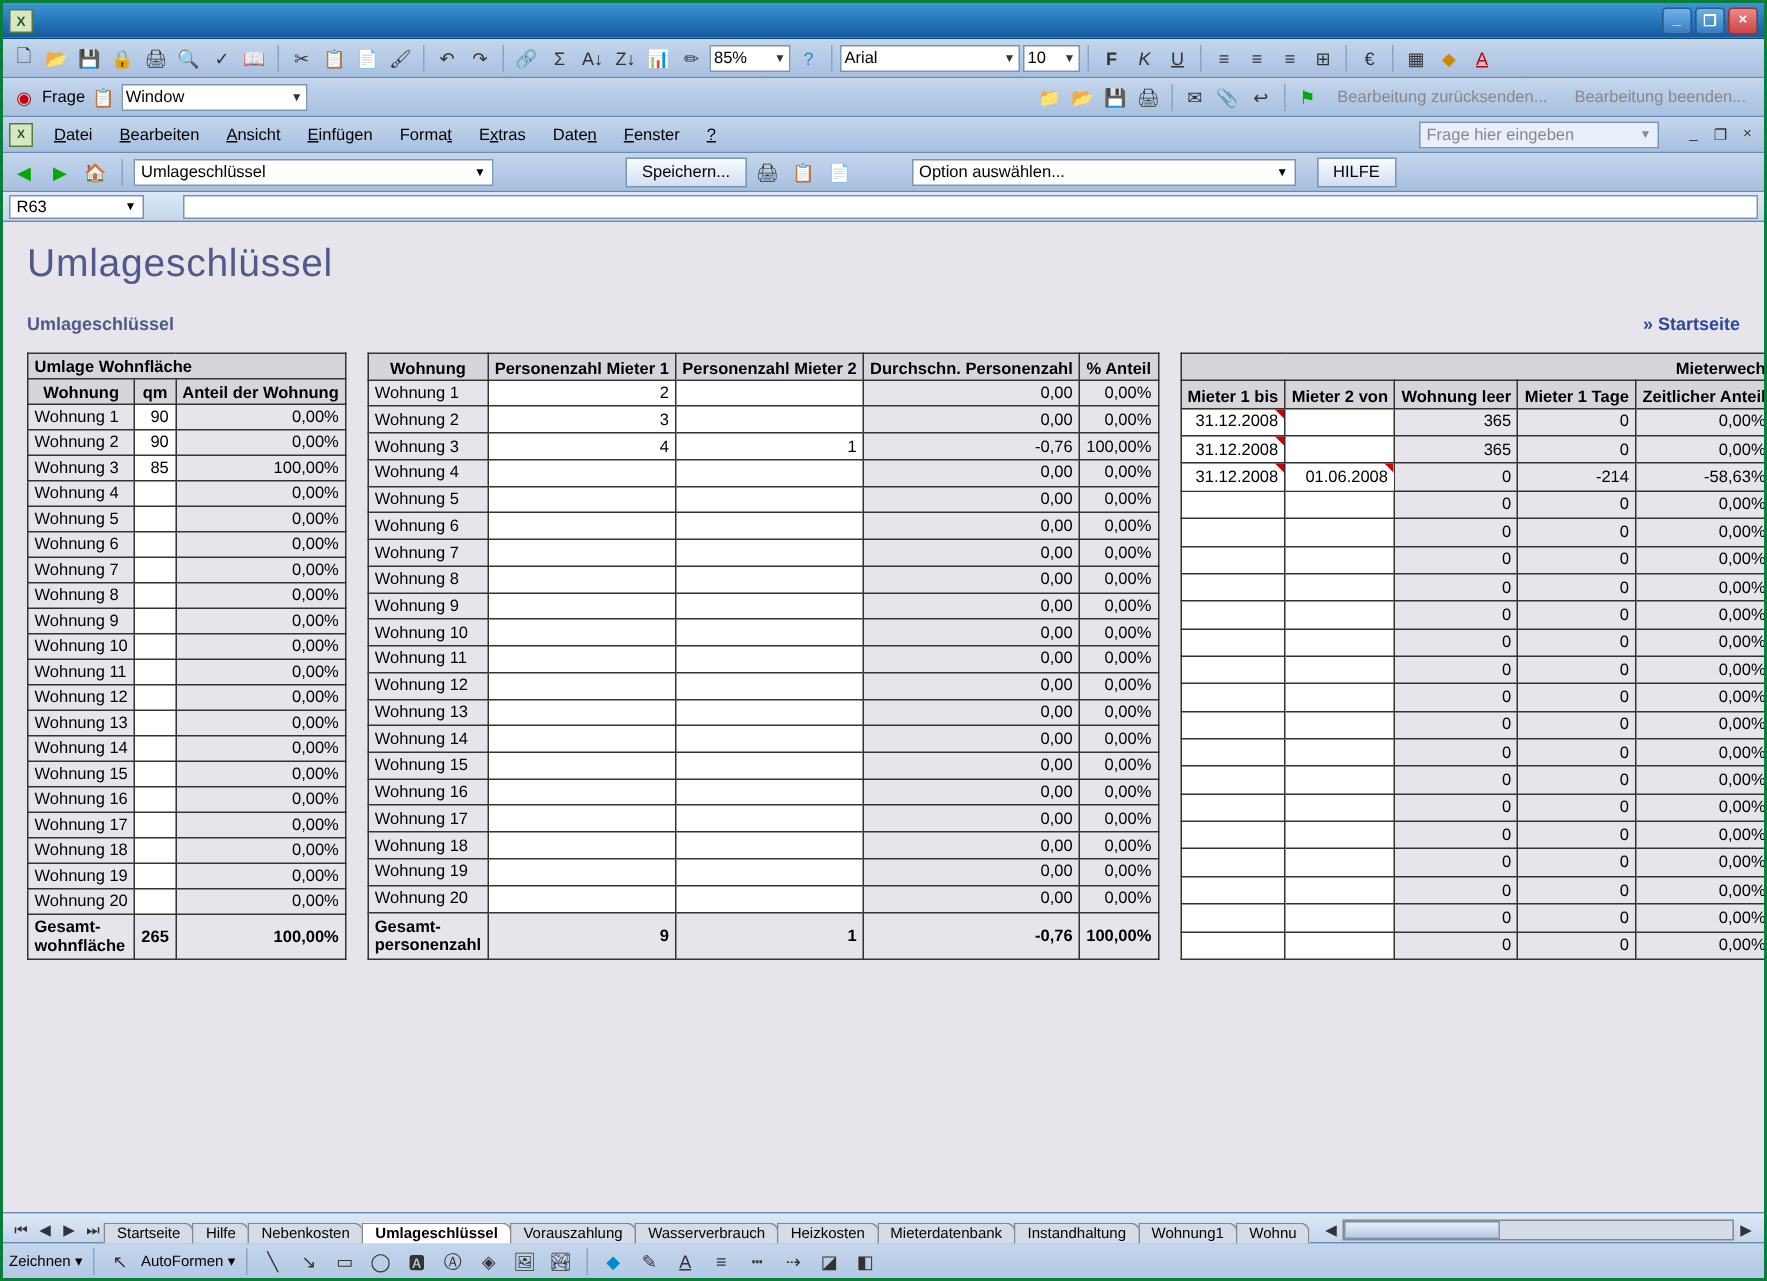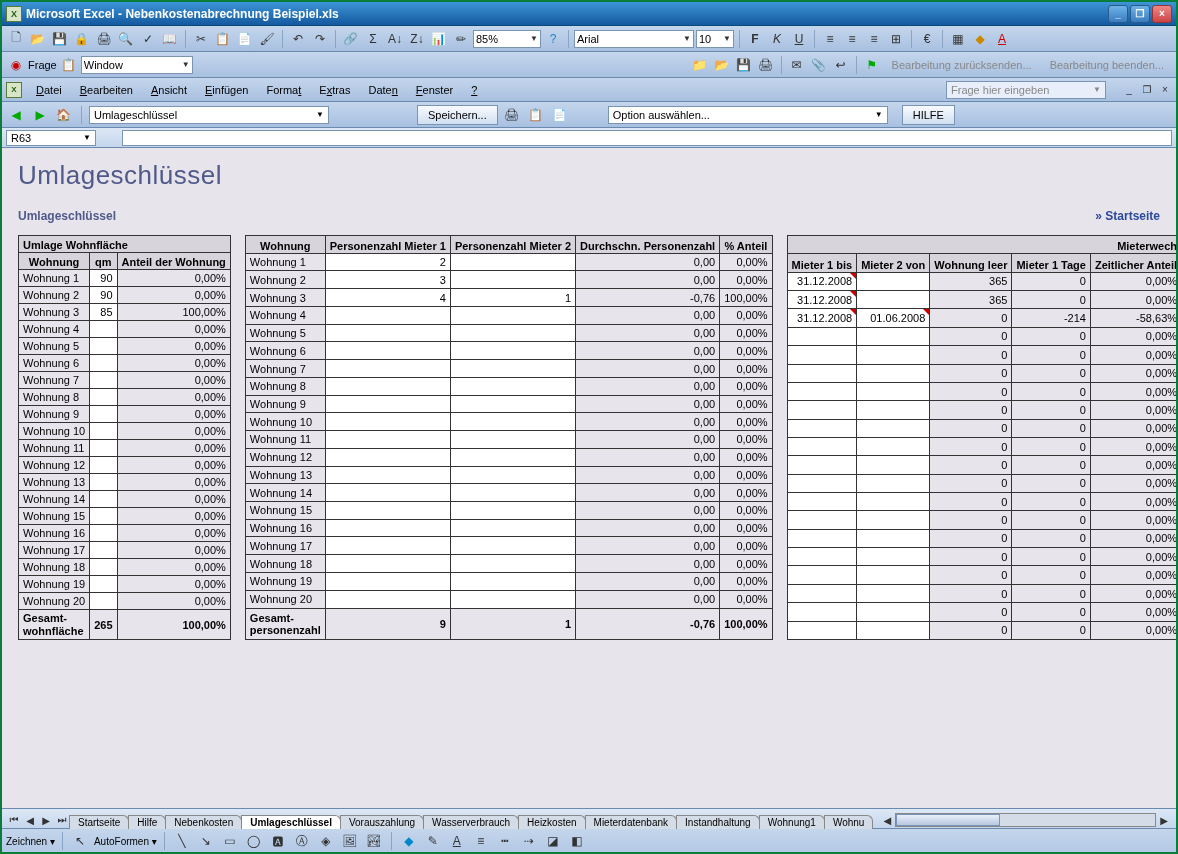--- a/index.html
+++ b/index.html
@@ -69,23 +69,20 @@
 .statusbar { background: linear-gradient(to bottom,#c4d6ec,#a8c0e0); border-top: 1px solid #6a8ab0; height: 38px; padding: 2px 4px; font-size: 10px; }
 .drawrow { display: flex; align-items: center; gap: 4px; height: 20px; }
 .statusrow { display: flex; align-items: center; height: 16px; color: #444; }
 .statusrow .cell { border-left: 1px solid #8aa4c4; padding: 0 8px; height: 14px; display: flex; align-items: center; }
 </style>
 </head>
 <body>
 
 <div class="titlebar">
   <span class="xicon">X</span>
-  <span class="title">
-    <span>Microsoft Excel</span> - <span>Nebenkostenabrechnung Beispiel.xls</span>
-  </span>
   <div class="winbtns">
     <span>_</span>
     <span>❐</span>
     <span class="close">×</span>
   </div>
 </div>
 
 <div class="toolbar">
   <span class="tbtn">🗋</span>
   <span class="tbtn">📂</span>
@@ -103,21 +100,21 @@
   <span class="sep"></span>
   <span class="tbtn">↶</span>
   <span class="tbtn">↷</span>
   <span class="sep"></span>
   <span class="tbtn">🔗</span>
   <span class="tbtn">Σ</span>
   <span class="tbtn">A↓</span>
   <span class="tbtn">Z↓</span>
   <span class="tbtn">📊</span>
   <span class="tbtn">✏</span>
-  <div class="combo" style="width:68px">
+  <div class="combo" style="width:54px">
       <span>85%</span>
       <span class="arr">▼</span>
     </div>
   <span class="tbtn" style="color:#28c">?</span>
   <span class="sep"></span>
   <div class="combo" style="width:120px">
       <span>Arial</span>
       <span class="arr">▼</span>
     </div>
   <div class="combo" style="width:38px">
@@ -146,21 +143,21 @@
   <span class="tbtn" style="color:#c80">◆</span>
   <span class="tbtn" style="color:#c00">
       <u>A</u>
     </span>
 </div>
 
 <div class="toolbar">
   <span class="tbtn" style="color:#c00">◉</span>
   <span>Frage</span>
   <span class="tbtn">📋</span>
-  <div class="combo" style="width:112px">
+  <div class="combo" style="width:124px">
       <span>Window</span>
       <span class="arr">▼</span>
     </div>
   <span style="flex:1"></span>
   <span class="tbtn">📁</span>
   <span class="tbtn">📂</span>
   <span class="tbtn">💾</span>
   <span class="tbtn">🖨</span>
   <span class="sep"></span>
   <span class="tbtn">✉</span>
@@ -204,21 +201,21 @@
       <span class="arr" style="margin-left:auto;font-size:8px">▼</span>
     </div>
   <span style="width:80px"></span>
   <div class="btntxt">
       <span>Speichern...</span>
     </div>
   <span class="tbtn">🖨</span>
   <span class="tbtn">📋</span>
   <span class="tbtn">📄</span>
   <span style="width:30px"></span>
-  <div class="fld" style="width:280px">
+  <div class="fld" style="width:256px">
       <span>Option auswählen...</span>
       <span class="arr" style="margin-left:auto;font-size:8px">▼</span>
     </div>
   <div class="btntxt" style="margin-left:10px">
       <span>HILFE</span>
     </div>
 </div>
 
 <div class="fbar">
   <div class="namebox">

